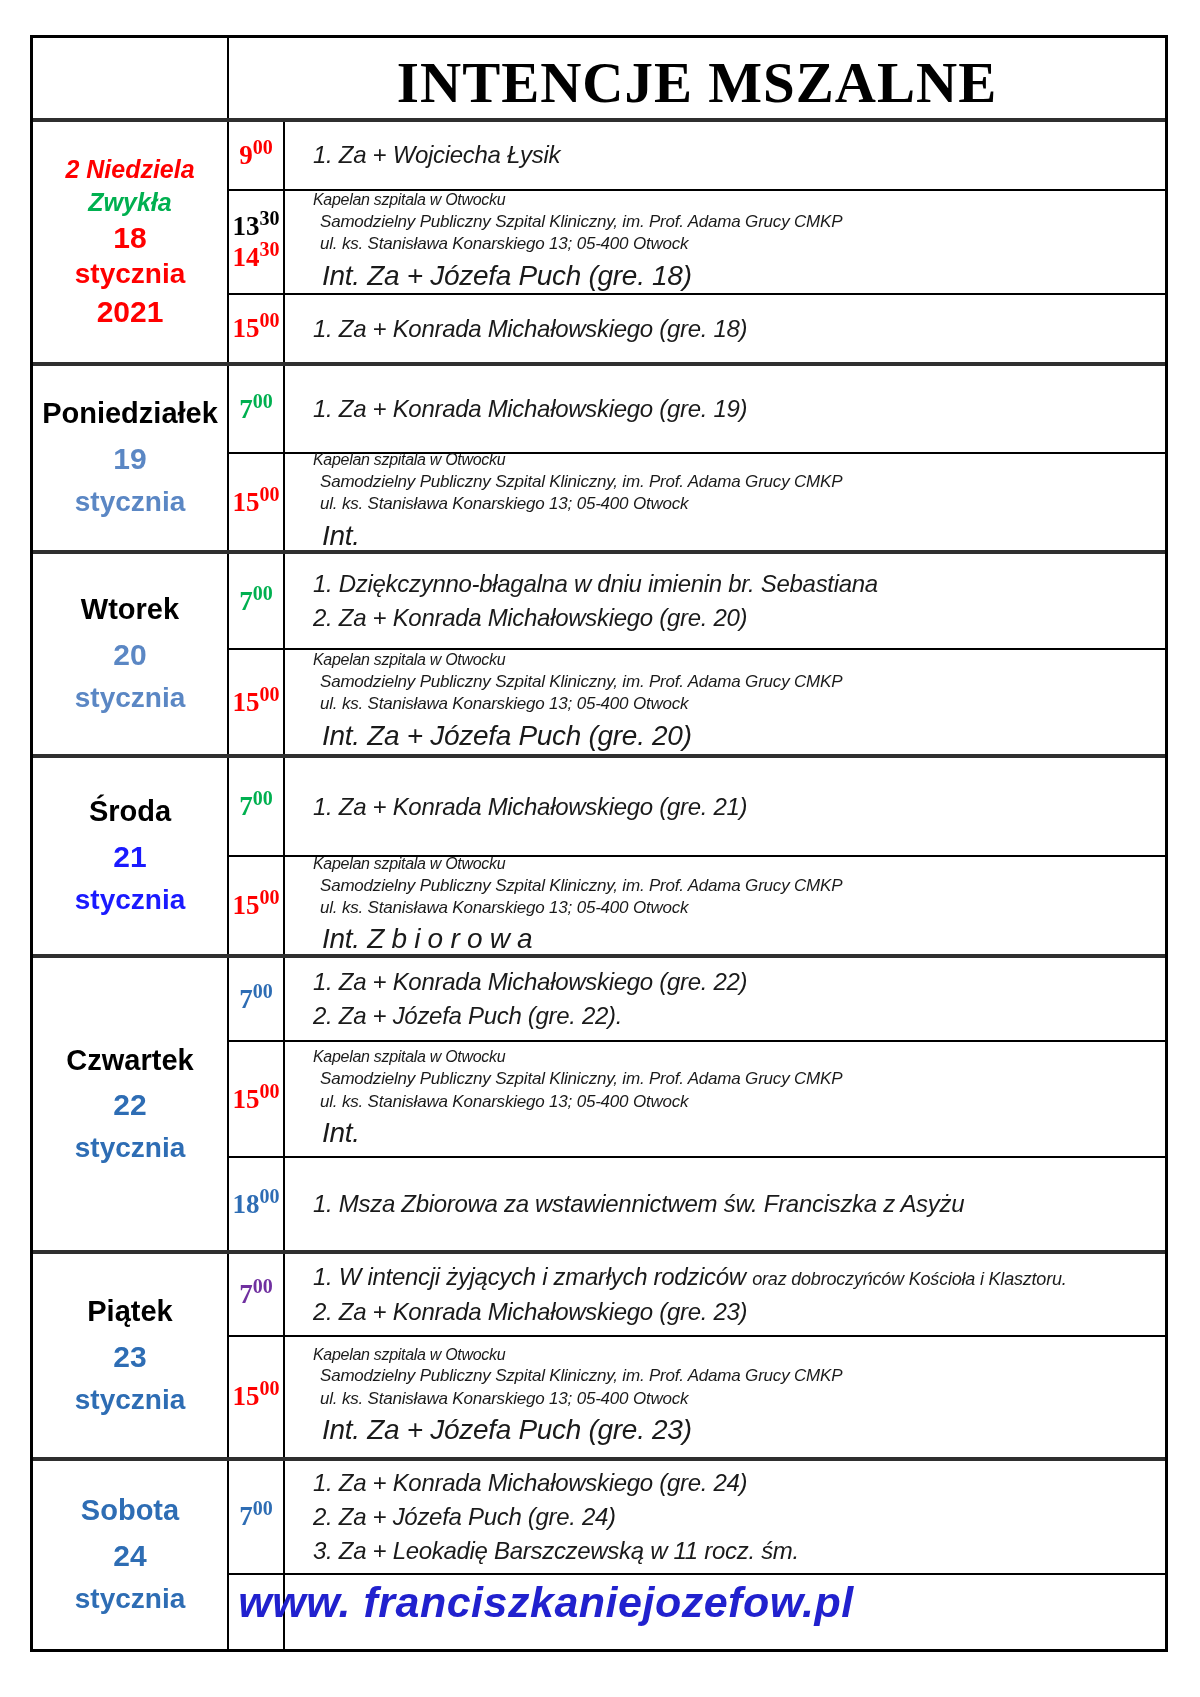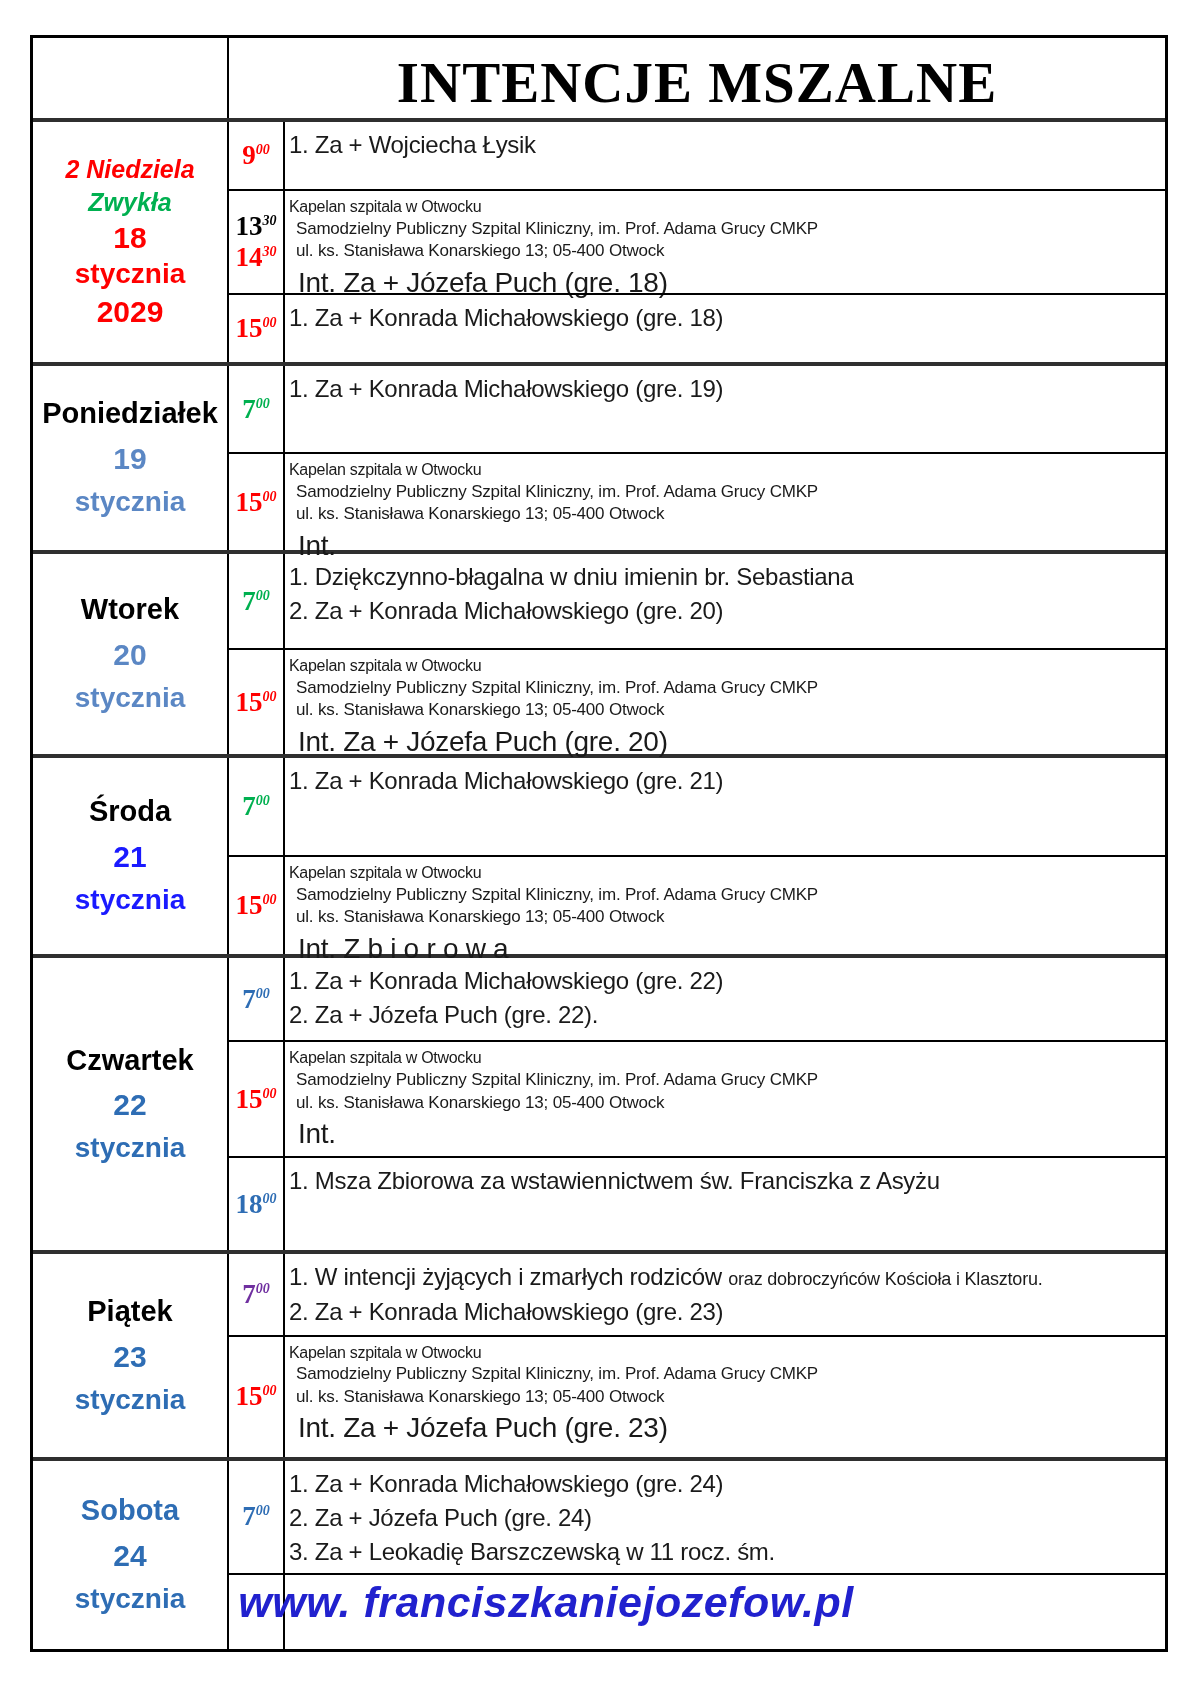--- a/index.html
+++ b/index.html
@@ -41,24 +41,24 @@
   .subrow + .subrow { border-top:2px solid #000; }
   .time-cell {
     width:56px; border-right:2px solid #000; box-sizing:border-box;
     display:flex; flex-direction:column; align-items:center; justify-content:center;
     gap:4px;
   }
   .time {
     font-family:"Liberation Serif", serif; font-weight:bold;
     font-size:27px; line-height:1;
   }
-  .time sup { font-size:14px; vertical-align:super; line-height:0;font-style:italic; }
+  .time sup { font-size:20px; vertical-align:super; line-height:0; }
   .content-cell {
-    flex:1; padding:6px 4px; box-sizing:border-box;
-    display:flex; flex-direction:column; justify-content:flex-start;
+    flex:1; padding:6px 28px; box-sizing:border-box;
+    display:flex; flex-direction:column; justify-content:center;font-style:italic;
   }
   .ln    { font-size:24px; line-height:1.42; letter-spacing:-0.3px; }
   .ln-md { font-size:16px; line-height:1.3; letter-spacing:-0.3px; }
   .ln-sm { font-size:17px; line-height:1.32; padding-left:7px; letter-spacing:-0.2px; }
   .ln-lg { font-size:28px; line-height:1.3; padding-left:9px; margin-top:2px; letter-spacing:-0.3px; }
   .sfx   { font-size:18px; letter-spacing:-0.2px; }
   
   .footer {
     position:absolute; left:30px; top:1578px; width:955px;
     text-align:center; padding-left:77px; box-sizing:border-box;
@@ -77,21 +77,21 @@
     <div class="title-spacer"></div>
     <div class="title-cell">INTENCJE MSZALNE</div>
   </div>
 
   <div class="day day-sun">
     <div class="date-cell">
       <div class="dl it" style="color: rgb(255, 0, 0);">2 Niedziela</div>
       <div class="dl it" style="color: rgb(0, 176, 80);">Zwykła</div>
       <div class="dl sz30" style="color: rgb(255, 0, 0);">18</div>
       <div class="dl sz28" style="color: rgb(255, 0, 0);">stycznia</div>
-      <div class="dl sz30" style="color: rgb(255, 0, 0);">2029</div>
+      <div class="dl sz30" style="color: rgb(255, 0, 0);">2021</div>
     </div>
     <div class="rows">
       <div class="subrow" style="min-height:62px">
         <div class="time-cell">
           <div class="time" style="color: rgb(255, 0, 0);"><span>9</span><sup>00</sup></div>
         </div>
         <div class="content-cell">
           <div class="ln">1. Za + Wojciecha Łysik</div>
         </div>
       </div>

